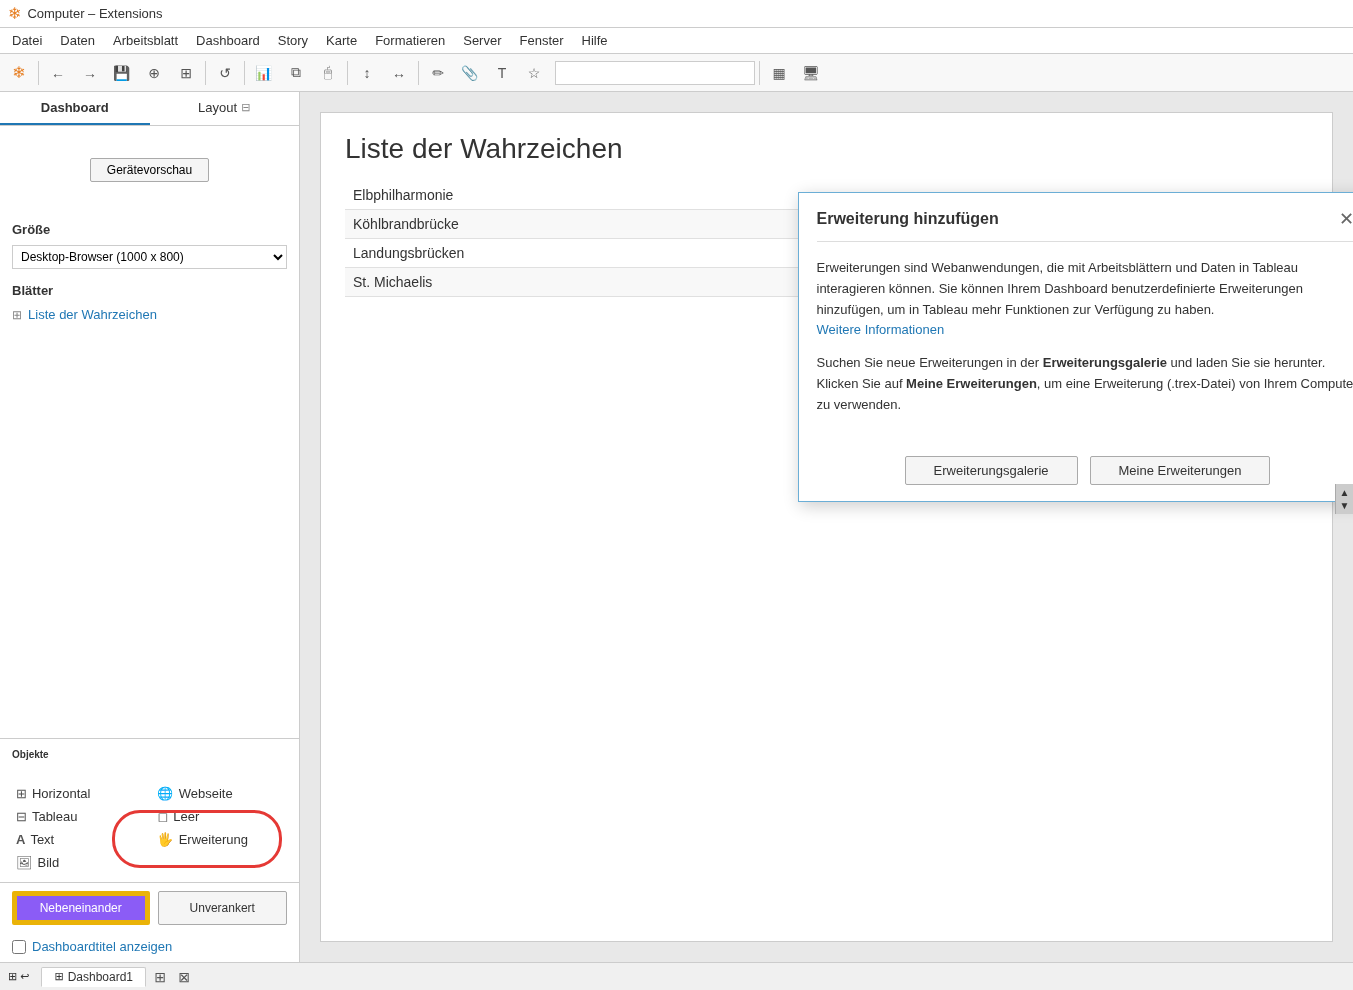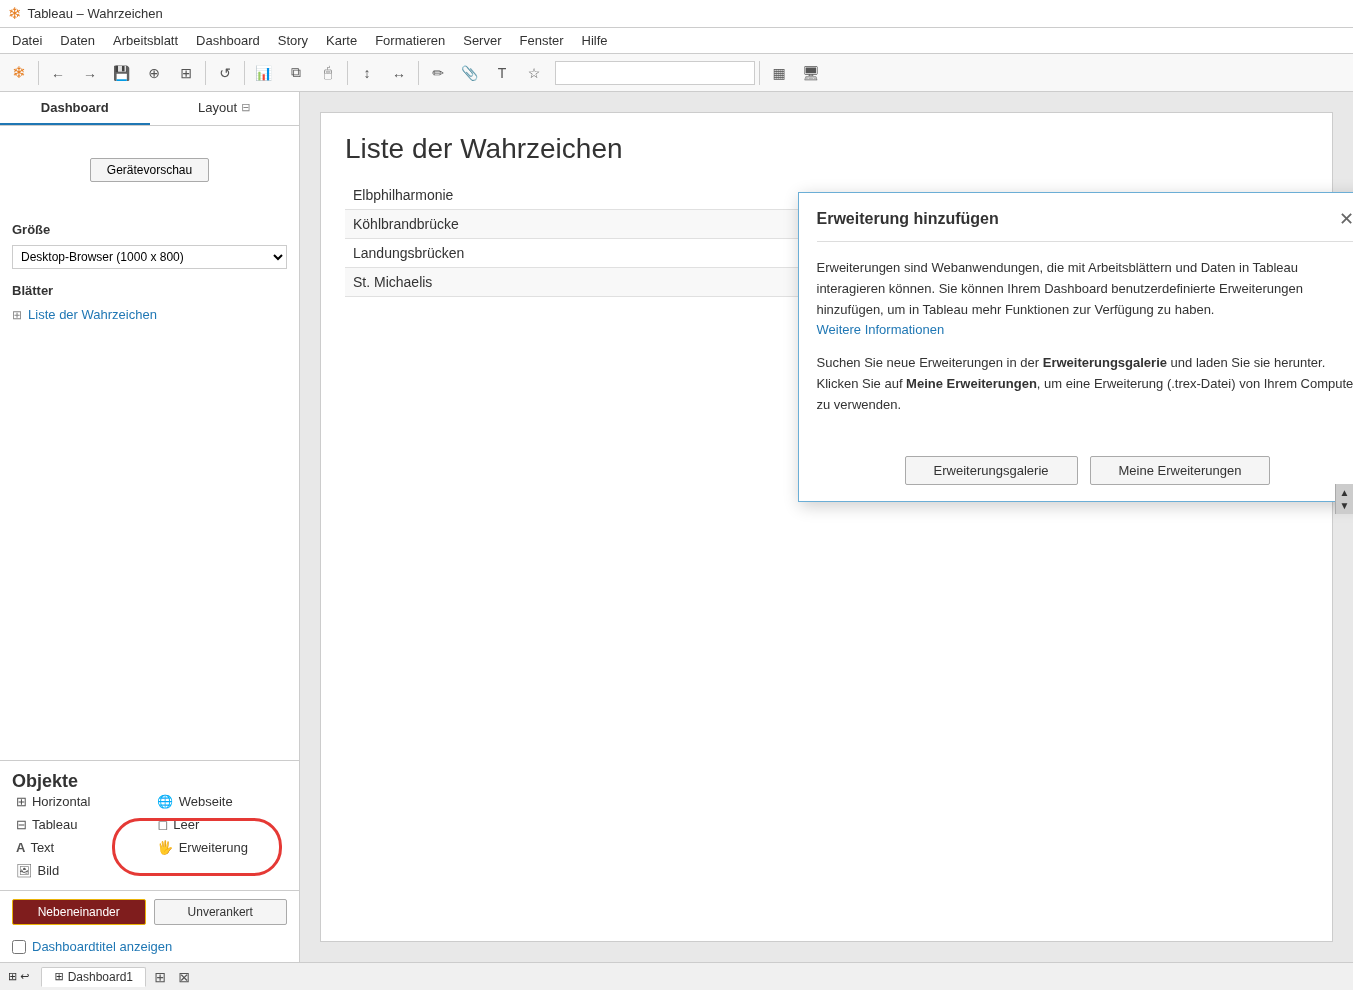--- a/index.html
+++ b/index.html
@@ -83,40 +83,40 @@
       display: flex; align-items: center; gap: 6px;
       padding: 3px 0; font-size: 13px; cursor: pointer; color: #1f77b4;
     }
     .sheet-icon { font-size: 12px; color: #888; }
 
     
     .objects-section {
       border-top: 1px solid #ccc; padding: 10px 12px;
       margin-top: auto;
     }
-    .objects-label { font-size: 18px; font-weight: 600; margin-bottom: 0; }
+    .objects-label { font-size: 10px; font-weight: 600; margin-bottom: 24px; }
     .objects-grid {
       display: grid; grid-template-columns: 1fr 1fr; gap: 4px 8px;
     }
     .object-item {
       display: flex; align-items: center; gap: 5px;
       font-size: 13px; padding: 2px 4px; cursor: pointer; border-radius: 2px;
     }
     .object-icon { font-size: 13px; color: #555; }
 
     
     .bottom-buttons {
       display: flex; gap: 0; border-top: 1px solid #ccc;
       padding: 8px 12px; gap: 8px;
     }
     .bottom-btn {
       flex: 1; padding: 5px 8px; font-size: 12px; cursor: pointer;
       border-radius: 2px; text-align: center;
     }
-    .bottom-btn.active { background: #7f1d1d; color: #fff; border: 1px solid #eab308; }
+    .bottom-btn.active { background: #8b5cf6; color: #fff; border: 5px solid #eab308; }
     .bottom-btn.inactive { background: #f5f5f5; color: #333; border: 1px solid #aaa; }
 
     .dashboard-title-row {
       display: flex; align-items: center; gap: 6px;
       padding: 6px 12px 8px;
     }
     .dashboard-title-checkbox { width: 14px; height: 14px; }
 
     
     .content-area {
@@ -201,21 +201,21 @@
       width: 20px; height: 20px; display: flex; align-items: center;
       justify-content: center; cursor: pointer; font-size: 14px; color: #555;
       border: none; background: transparent;
     }
   </style>
 </head>
 <body>
 
 <div class="title-bar">
   <span style="color:#e67e22; font-size:16px;">❄</span>
-  <span>Tableau – Wahrzeichen</span>
+  <span>Computer – Extensions</span>
 </div>
 
 <div class="menu-bar">
   <span class="menu-item">Datei</span>
   <span class="menu-item">Daten</span>
   <span class="menu-item">Arbeitsblatt</span>
   <span class="menu-item">Dashboard</span>
   <span class="menu-item">Story</span>
   <span class="menu-item">Karte</span>
   <span class="menu-item">Formatieren</span>

